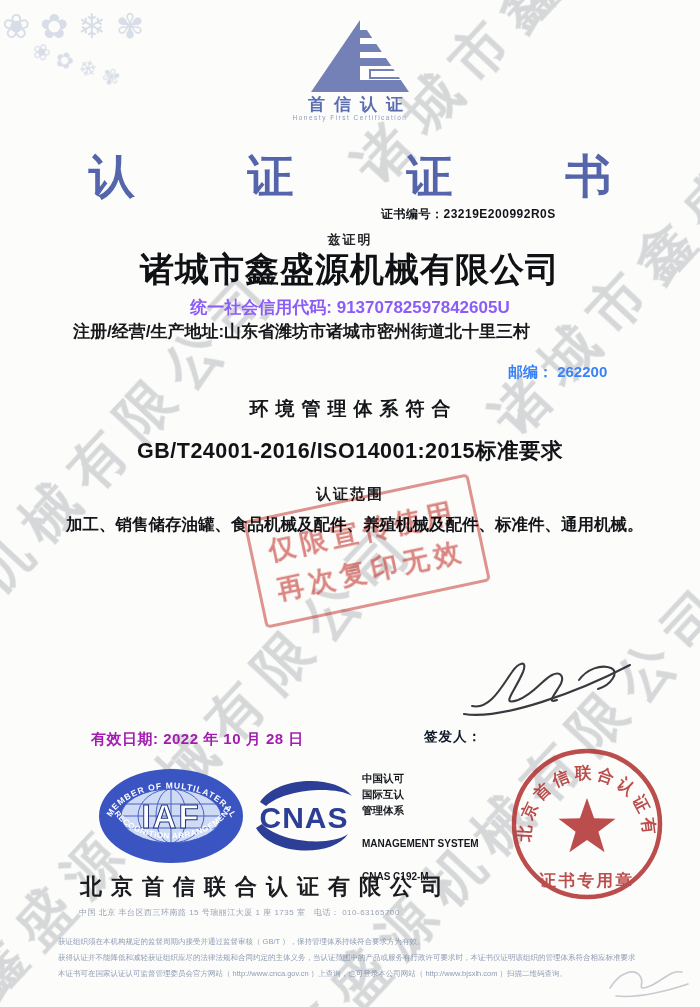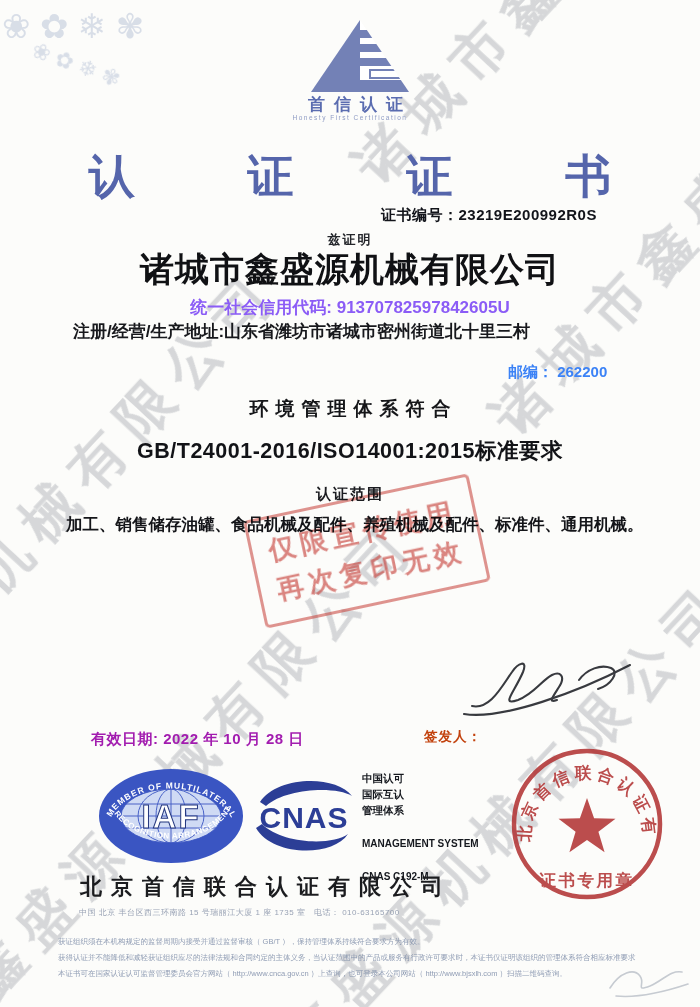--- a/index.html
+++ b/index.html
@@ -21,21 +21,21 @@
   
   .layer{position:absolute;inset:0;z-index:1;}
   .abs{position:absolute;}
   .ctr{left:0;right:0;text-align:center;}
 
   .logo-brand{top:93px;font-size:17px;font-weight:bold;letter-spacing:9px;color:#5a6cb0;padding-left:20px;}
   .logo-sub{top:114px;font-size:6.5px;letter-spacing:1.5px;color:#8e9bc4;}
 
   .title{top:146px;font-size:46px;font-weight:bold;color:#5565ab;letter-spacing:50px;text-indent:50px;
          filter:blur(.3px);}
-  .certno{top:206px;left:381px;font-size:15px;font-weight:bold;color:#12141a;letter-spacing:.5px;}
+  .certno{top:206px;left:381px;font-size:12px;font-weight:bold;color:#12141a;letter-spacing:.5px;}
 
   .statement{top:231px;font-size:13px;font-weight:bold;color:#24262b;letter-spacing:2px;}
   .company{top:247px;font-size:34px;font-weight:bold;color:#101114;letter-spacing:1px;}
   .credit{top:296px;font-size:17px;font-weight:bold;color:#8b5cf6;}
   .address{top:320px;left:73px;font-size:17px;font-weight:bold;color:#17181c;}
   .postcode{top:363px;left:508px;font-size:15px;font-weight:bold;color:#3b82f6;}
 
   .sysline{top:396px;font-size:19px;font-weight:bold;color:#151619;letter-spacing:7px;text-indent:7px;}
   .stdline{top:436px;font-size:21.5px;font-weight:bold;color:#121317;letter-spacing:.5px;}
   .scopetitle{top:485px;font-size:15px;font-weight:bold;color:#1b1c20;letter-spacing:2px;}
@@ -44,21 +44,21 @@
   .promo-stamp{top:496px;left:252px;width:224px;height:104px;z-index:3;
                border:3px solid rgba(197,60,53,.55);border-radius:5px;
                transform:rotate(-12deg);display:flex;flex-direction:column;
                align-items:center;justify-content:center;gap:4px;
                mix-blend-mode:multiply;filter:blur(.4px);}
   .promo-line{font-size:27px;font-weight:bold;color:rgba(197,60,53,.62);letter-spacing:5px;white-space:nowrap;}
 
   .dateline1{top:658px;left:91px;font-size:15px;font-weight:bold;color:#15161a;letter-spacing:.5px;}
   .dateline2{top:684px;left:91px;font-size:15px;font-weight:bold;color:#a21caf;letter-spacing:.5px;margin-top:46px;}
 
-  .signer{top:728px;left:424px;font-size:13.5px;font-weight:bold;color:#c2410c;letter-spacing:1px;}
+  .signer{top:728px;left:424px;font-size:13.5px;font-weight:bold;color:#0f172a;letter-spacing:1px;}
   .signature-svg{top:648px;left:458px;}
 
   .iaf-svg{top:766px;left:96px;}
   .cnas-svg{top:772px;left:250px;}
   .accred-notes{top:771px;left:362px;font-size:10.5px;font-weight:bold;color:#15181e;line-height:1.5;}
   .accred-notes .en{font-size:10px;margin-top:18px;}
 
   .seal-svg{top:740px;left:503px;opacity:.88;mix-blend-mode:multiply;}
 
   .issuer{top:872px;left:80px;font-size:22px;font-weight:bold;color:#1b1c1f;letter-spacing:9px;}

